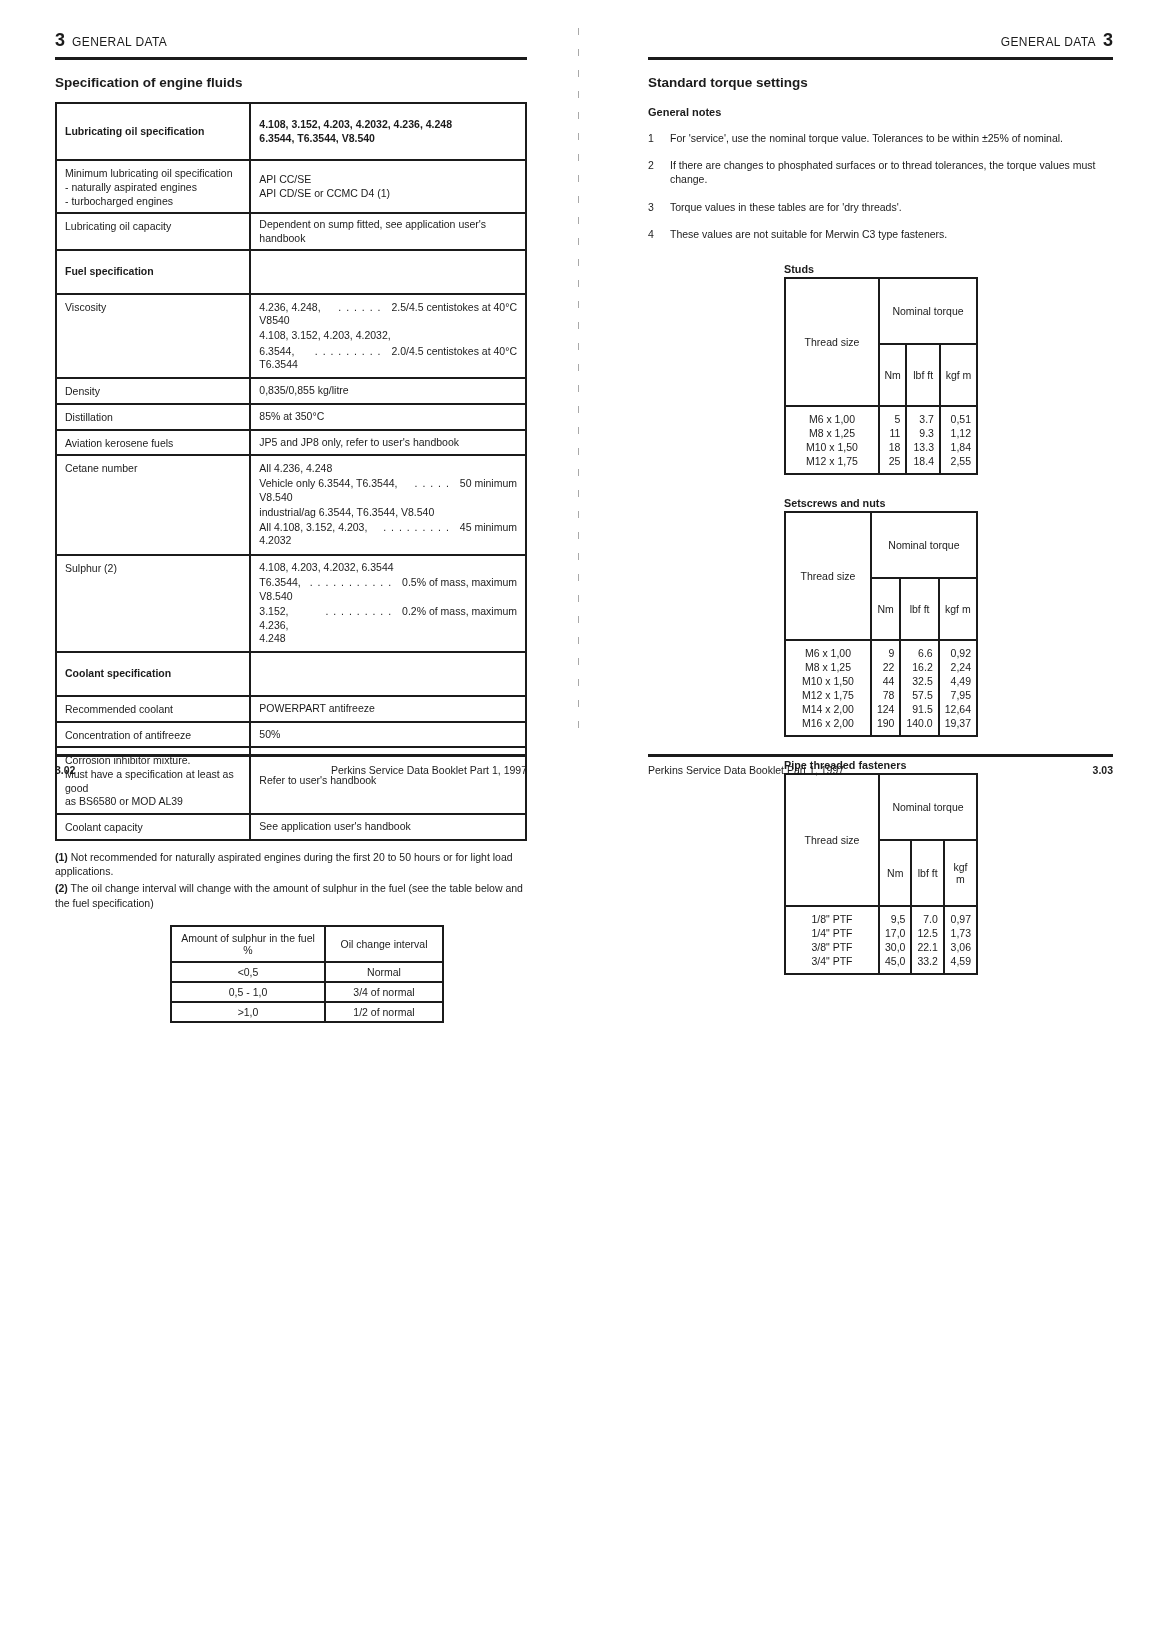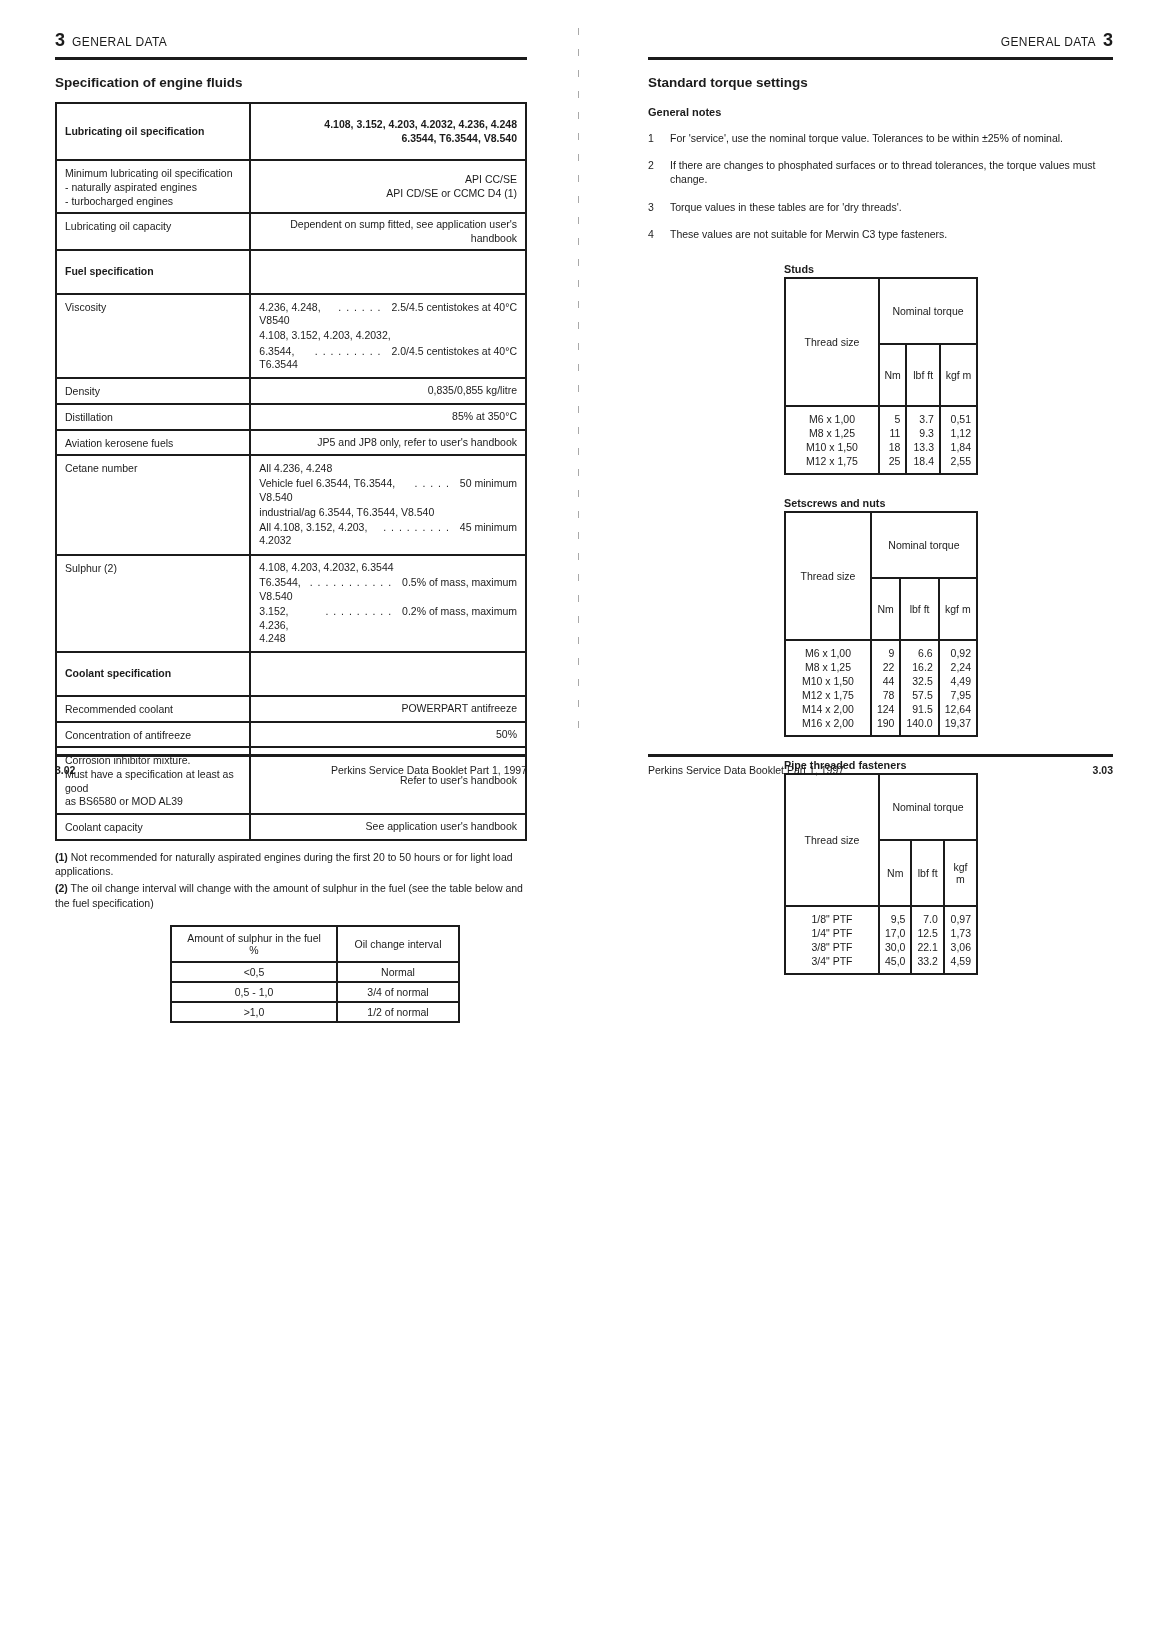--- a/index.html
+++ b/index.html
@@ -20,36 +20,36 @@
   .head-rule{height:3px;background:#1b1b1b;margin-top:6px;}
 
   .section-title{font-size:13.5px;font-weight:bold;margin:15px 0 12px 0;}
 
   
   table.fluids{border-collapse:collapse;width:100%;border:2px solid #ef4444;
     font-size:10.5px;line-height:1.3;}
   .fluids td{border:2px solid #1b1b1b;padding:4px 8px;}
   .fluids td.fl{width:186px;vertical-align:top;padding-top:6px;}
   .fluids td.fv{vertical-align:middle;}
-  .fluids td.fv.c{text-align:right;margin-left:40px;}
+  .fluids td.fv.c{text-align:left;margin-left:40px;}
   .fluids tr.tall td{padding-top:14px;padding-bottom:14px;vertical-align:middle;}
   .fluids .b{font-weight:bold;}
   .dotline{display:flex;align-items:baseline;margin:1.5px 0;}
   .dotline .dots{margin-left:9px;letter-spacing:1px;white-space:nowrap;}
   .dotline .rv{margin-left:auto;padding-left:10px;white-space:nowrap;}
 
   .footnotes{margin-top:9px;font-size:10.5px;line-height:1.42;}
   .footnote{margin:0 0 2px 0;}
   .fn-marker{font-weight:bold;}
 
   
   table.sulphur{border-collapse:collapse;border:2px solid #1b1b1b;font-size:10.5px;
     margin:14px 0 0 115px;}
   .sulphur th,.sulphur td{border:2px solid #1b1b1b;text-align:center;font-weight:normal;}
-  .sulphur th{padding:5px 12px;white-space:pre-line;}
+  .sulphur th{padding:5px 6px;white-space:pre-line;}
   .sulphur th:first-child{width:140px;}
   .sulphur td{padding:3px 10px;}
   .sulphur td:last-child,.sulphur th:last-child{width:96px;}
 
   
   .footer{position:absolute;top:754px;}
   #footer-left{left:55px;width:472px;}
   #footer-right{left:648px;width:465px;}
   .foot-rule{height:3px;background:#1b1b1b;}
   .foot-row{display:flex;justify-content:space-between;font-size:10.5px;margin-top:7px;}
@@ -174,21 +174,21 @@
         </tr>
         <tr>
           <td class="fl">
             <div>Cetane number</div>
           </td>
           <td class="fv">
             <div class="dotline">
               <span>All 4.236, 4.248</span>
             </div>
             <div class="dotline">
-              <span>Vehicle fuel 6.3544, T6.3544, V8.540</span>
+              <span>Vehicle only 6.3544, T6.3544, V8.540</span>
               <span class="dots">. . . . .</span>
               <span class="rv">50 minimum</span>
             </div>
             <div class="dotline">
               <span>industrial/ag 6.3544, T6.3544, V8.540</span>
             </div>
             <div class="dotline">
               <span>All 4.108, 3.152, 4.203, 4.2032</span>
               <span class="dots">. . . . . . . . .</span>
               <span class="rv">45 minimum</span>

